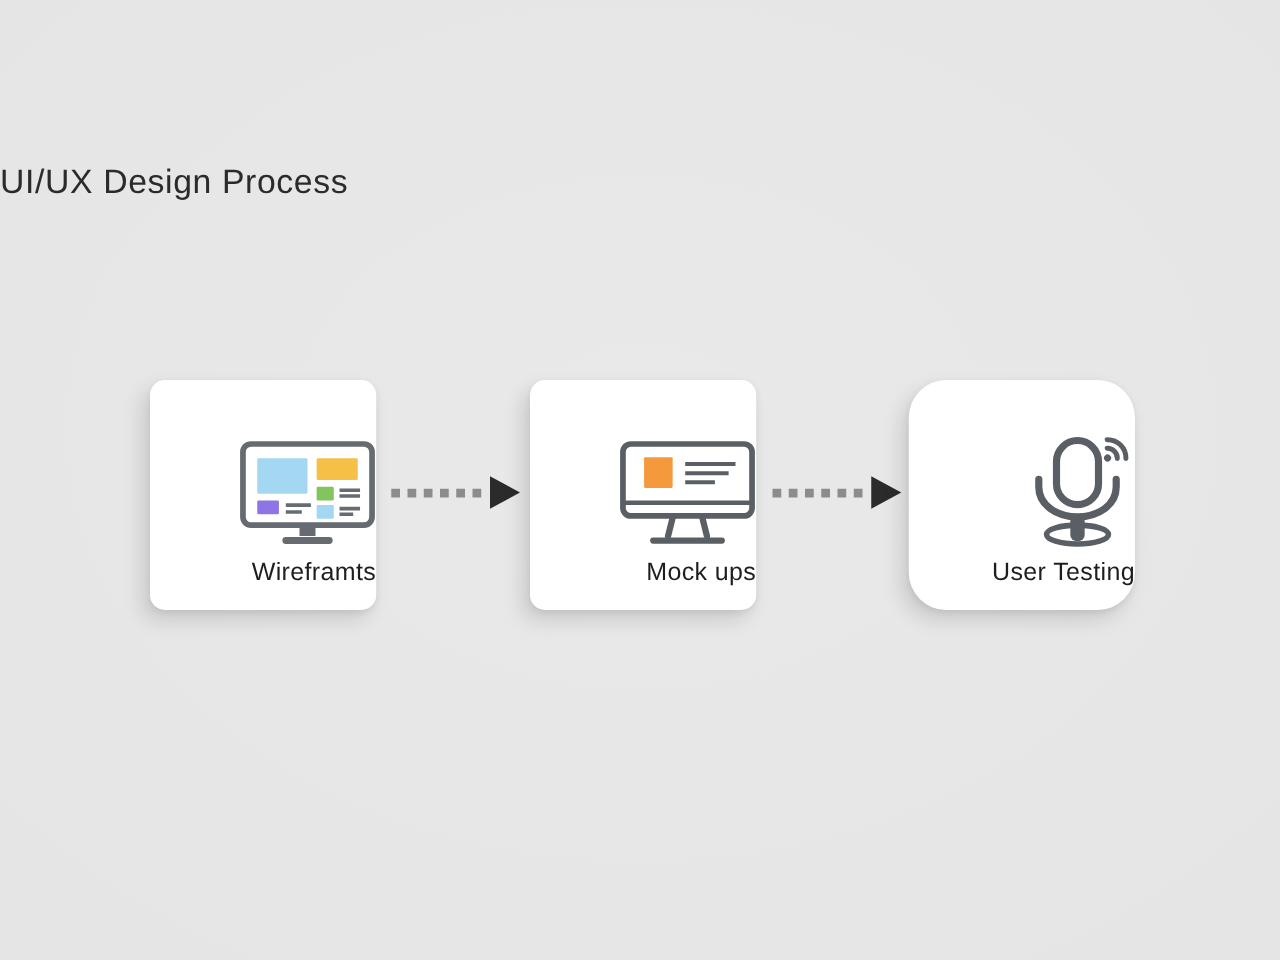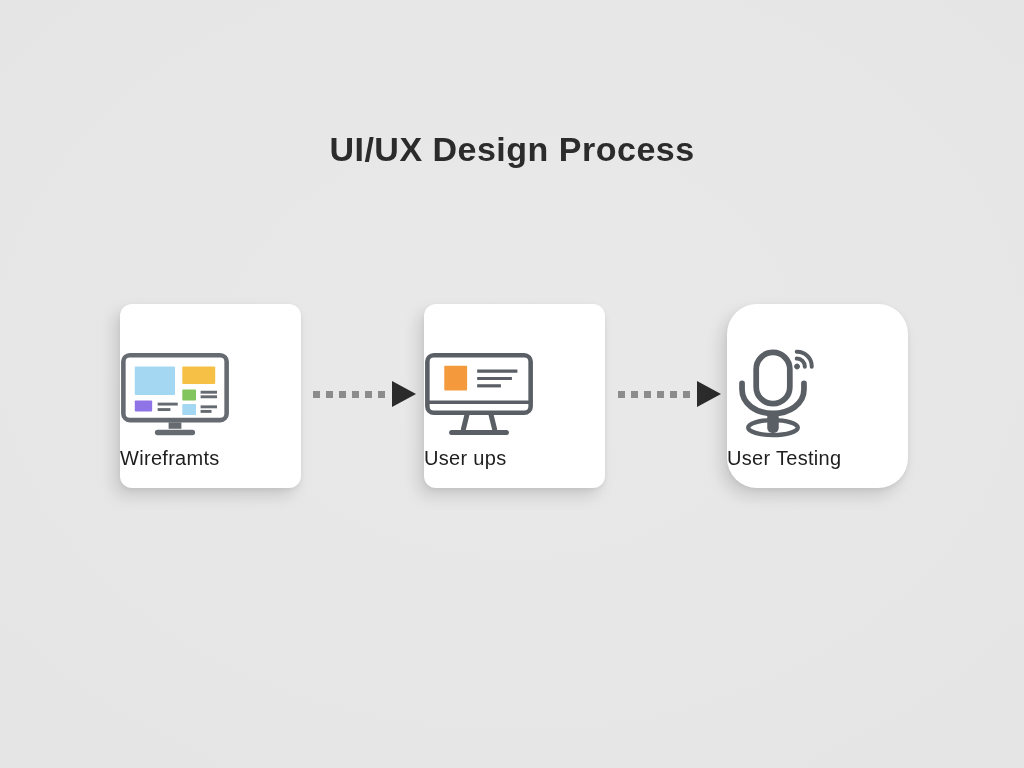--- a/index.html
+++ b/index.html
@@ -10,37 +10,36 @@
     overflow: hidden;
     font-family: "Liberation Sans", sans-serif;
     background: radial-gradient(130% 130% at 50% 45%, #e9e9e9 0%, #e5e5e5 55%, #dadada 100%);
   }
   .title {
     position: absolute;
     top: 130px;
     left: 0;
     right: 0;
     margin: 0;
-    text-align: center;
-    font-size: 34px;
-    font-weight: 700;
+    font-size: 27px;
+    font-weight: 400;
     letter-spacing: 0.5px;
     color: #2b2b2b;
   }
   .card {
     position: absolute;
     top: 304px;
     width: 181px;
     height: 184px;
     background: #ffffff;
     border-radius: 12px;
     box-shadow: -6px 8px 16px rgba(0,0,0,0.13), 0 2px 5px rgba(0,0,0,0.06);
     display: flex;
     flex-direction: column;
-    align-items: flex-start;
+    align-items: flex-end;
     box-sizing: border-box;
   }
   .card-1 { left: 120px; }
   .card-2 { left: 424px; }
   .card-3 { left: 727px; border-radius: 30px; }
   .icon-wrap {
     height: 88px;
     margin-top: 46px;
     display: flex;
     align-items: center;
@@ -130,21 +129,21 @@
             <path d="M30 88 H90"></path>
         </g>
         <rect x="22" y="15" width="25" height="27" rx="1" fill="#f49a3d"></rect>
         <g stroke="#5a5f65" stroke-width="3.5">
           <path d="M58 21 H102"></path>
             <path d="M58 29 H96"></path>
             <path d="M58 37 H84"></path>
         </g>
       </svg>
     </div>
-    <div class="card-label">User ups</div>
+    <div class="card-label">Mock ups</div>
   </section>
 
   <div class="arrow arrow-2">
     <span class="dash"></span>
     <span class="dash"></span>
     <span class="dash"></span>
     <span class="dash"></span>
     <span class="dash"></span>
     <span class="dash"></span>
     <span class="head"></span>

